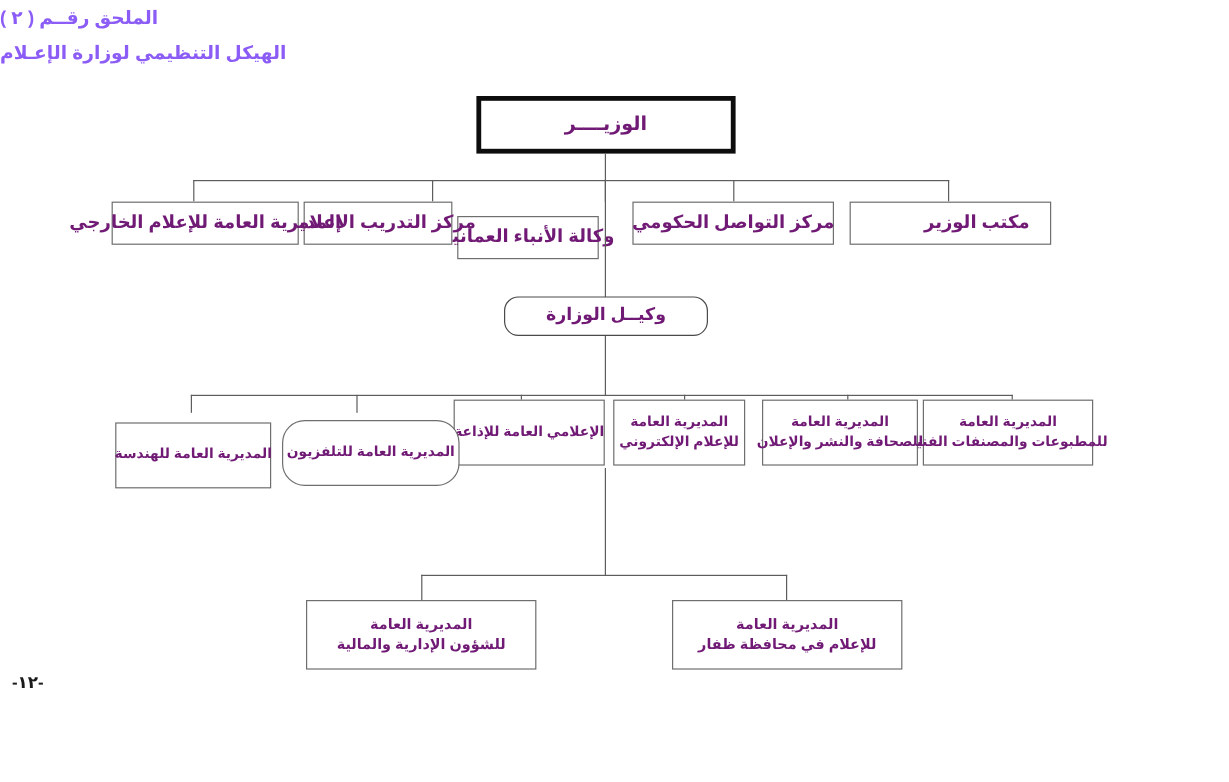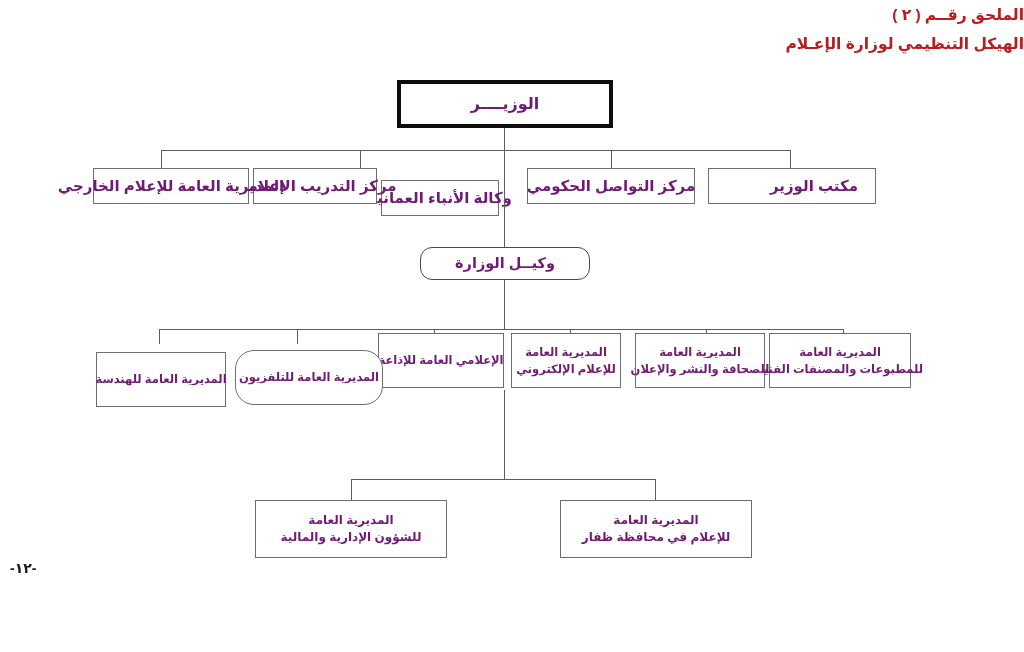--- a/index.html
+++ b/index.html
@@ -17,23 +17,23 @@
     width: 1024px;
     height: 652px;
     background: #ffffff;
     overflow: hidden;
   }
 
   
   .title-line {
     position: absolute;
     width: 100%;
-    text-align: right;
-    font-weight: bold;
-    color: #b91c1c;
+    text-align: left;
+    font-weight: bold;
+    color: #8b5cf6;
     direction: rtl;
     letter-spacing: 0.3px;
     margin-left: 20px;
   }
   #title-1 { top: 6px;  font-size: 15.5px; }
   #title-2 { top: 35px; font-size: 15.5px; }
 
   
   .node {
     position: absolute;

